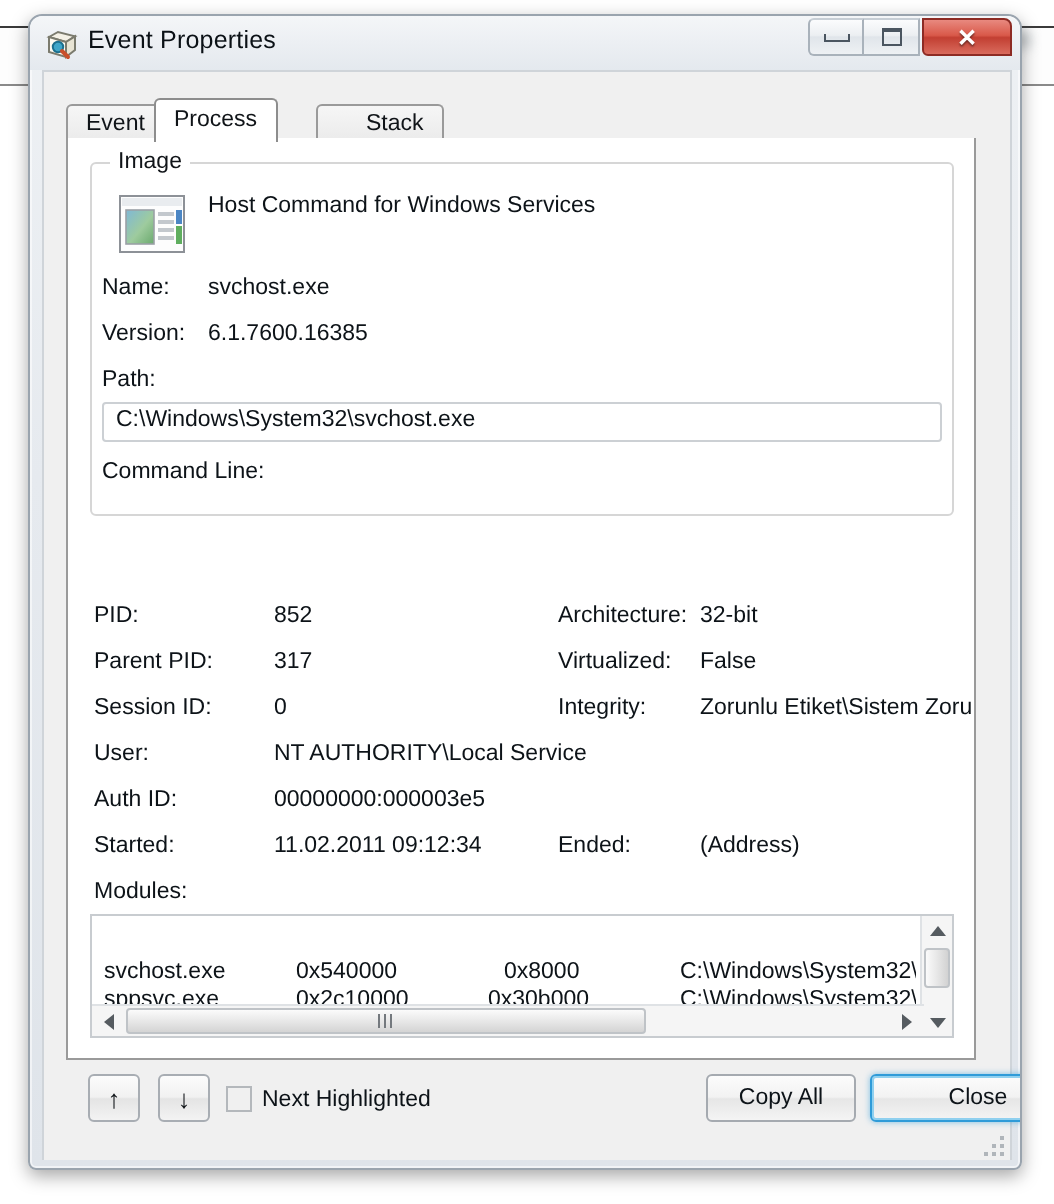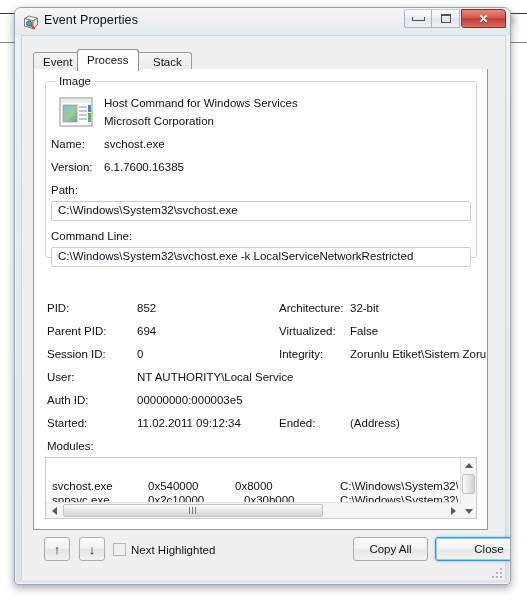--- a/index.html
+++ b/index.html
@@ -465,21 +465,21 @@
       <span class="wbtn close">✕</span>
     </span>
   </div>
 
   <div class="client">
 
     <div class="tabline"></div>
     <div class="tabstrip">
       <span class="tab" style="left:0;">Event</span>
       <span class="tab active" style="left:44px;">Process</span>
-      <span class="tab" style="left:95px;padding-left:24px;">Stack</span>
+      <span class="tab" style="left:125px;padding-left:24px;">Stack</span>
     </div>
 
     <div class="tabpage">
 
       <div class="groupbox">
         <span class="group-title">Image</span>
 
         <span class="app-icon">
           <svg width="36" height="32" viewBox="0 0 36 32">
             <rect x="2" y="2" width="32" height="28" fill="#fdfdfd" stroke="#8d9197" stroke-width="1"></rect>
@@ -495,40 +495,38 @@
             <rect x="21" y="10" width="8" height="2" fill="#c3c8cd"></rect>
             <rect x="21" y="14" width="8" height="2" fill="#c3c8cd"></rect>
             <rect x="21" y="18" width="8" height="2" fill="#c3c8cd"></rect>
             <rect x="21" y="22" width="8" height="2" fill="#c3c8cd"></rect>
             <rect x="30" y="9" width="3" height="7" fill="#4b86c4"></rect>
             <rect x="30" y="17" width="3" height="9" fill="#5fae5f"></rect>
           </svg>
         </span>
 
         <span class="val" style="left:58px;top:15px;">Host Command for Windows Services</span>
-        <span class="val" style="left:58px;top:33px;">Microsoft Corporation</span>
 
         <span class="lbl" style="left:5px;top:56px;">Name:</span>
         <span class="val" style="left:58px;top:56px;">svchost.exe</span>
 
         <span class="lbl" style="left:5px;top:79px;">Version:</span>
         <span class="val" style="left:58px;top:79px;">6.1.7600.16385</span>
 
         <span class="lbl" style="left:5px;top:102px;">Path:</span>
         <div class="textbox" style="left:5px;top:119px;width:420px;">C:\Windows\System32\svchost.exe</div>
 
         <span class="lbl" style="left:5px;top:148px;">Command Line:</span>
-        <div class="textbox" style="left:5px;top:165px;width:420px;">C:\Windows\System32\svchost.exe -k LocalServiceNetworkRestricted</div>
       </div>
 
       <span class="lbl" style="left:13px;top:233px;">PID:</span>
       <span class="val" style="left:103px;top:233px;">852</span>
 
       <span class="lbl" style="left:13px;top:256px;text-align:center;">Parent PID:</span>
-      <span class="val" style="left:103px;top:256px;">694</span>
+      <span class="val" style="left:103px;top:256px;">317</span>
 
       <span class="lbl" style="left:13px;top:279px;">Session ID:</span>
       <span class="val" style="left:103px;top:279px;">0</span>
 
       <span class="lbl" style="left:13px;top:302px;">User:</span>
       <span class="val" style="left:103px;top:302px;">NT AUTHORITY\Local Service</span>
 
       <span class="lbl" style="left:13px;top:325px;">Auth ID:</span>
       <span class="val" style="left:103px;top:325px;">00000000:000003e5</span>
 
@@ -547,21 +545,21 @@
       <span class="val" style="left:316px;top:279px;max-width:137px;overflow:hidden;">Zorunlu Etiket\Sistem Zoru</span>
 
       <span class="lbl" style="left:245px;top:348px;">Ended:</span>
       <span class="val" style="left:316px;top:348px;">(Address)</span>
 
       <div class="listview">
 
         <div>
           <span class="lv-cell" style="left:6px;top:22px;">svchost.exe</span>
           <span class="lv-cell" style="left:102px;top:22px;">0x540000</span>
-          <span class="lv-cell" style="left:189px;top:22px;">0x8000</span>
+          <span class="lv-cell" style="left:206px;top:22px;">0x8000</span>
           <span class="lv-cell" style="left:294px;top:22px;width:118px;">C:\Windows\System32\</span>
         </div>
         <div>
           <span class="lv-cell" style="left:6px;top:36px;">sppsvc.exe</span>
           <span class="lv-cell" style="left:102px;top:36px;">0x2c10000</span>
           <span class="lv-cell" style="left:198px;top:36px;">0x30b000</span>
           <span class="lv-cell" style="left:294px;top:36px;width:118px;">C:\Windows\System32\</span>
         </div>
 
         <div class="lv-vscroll">

